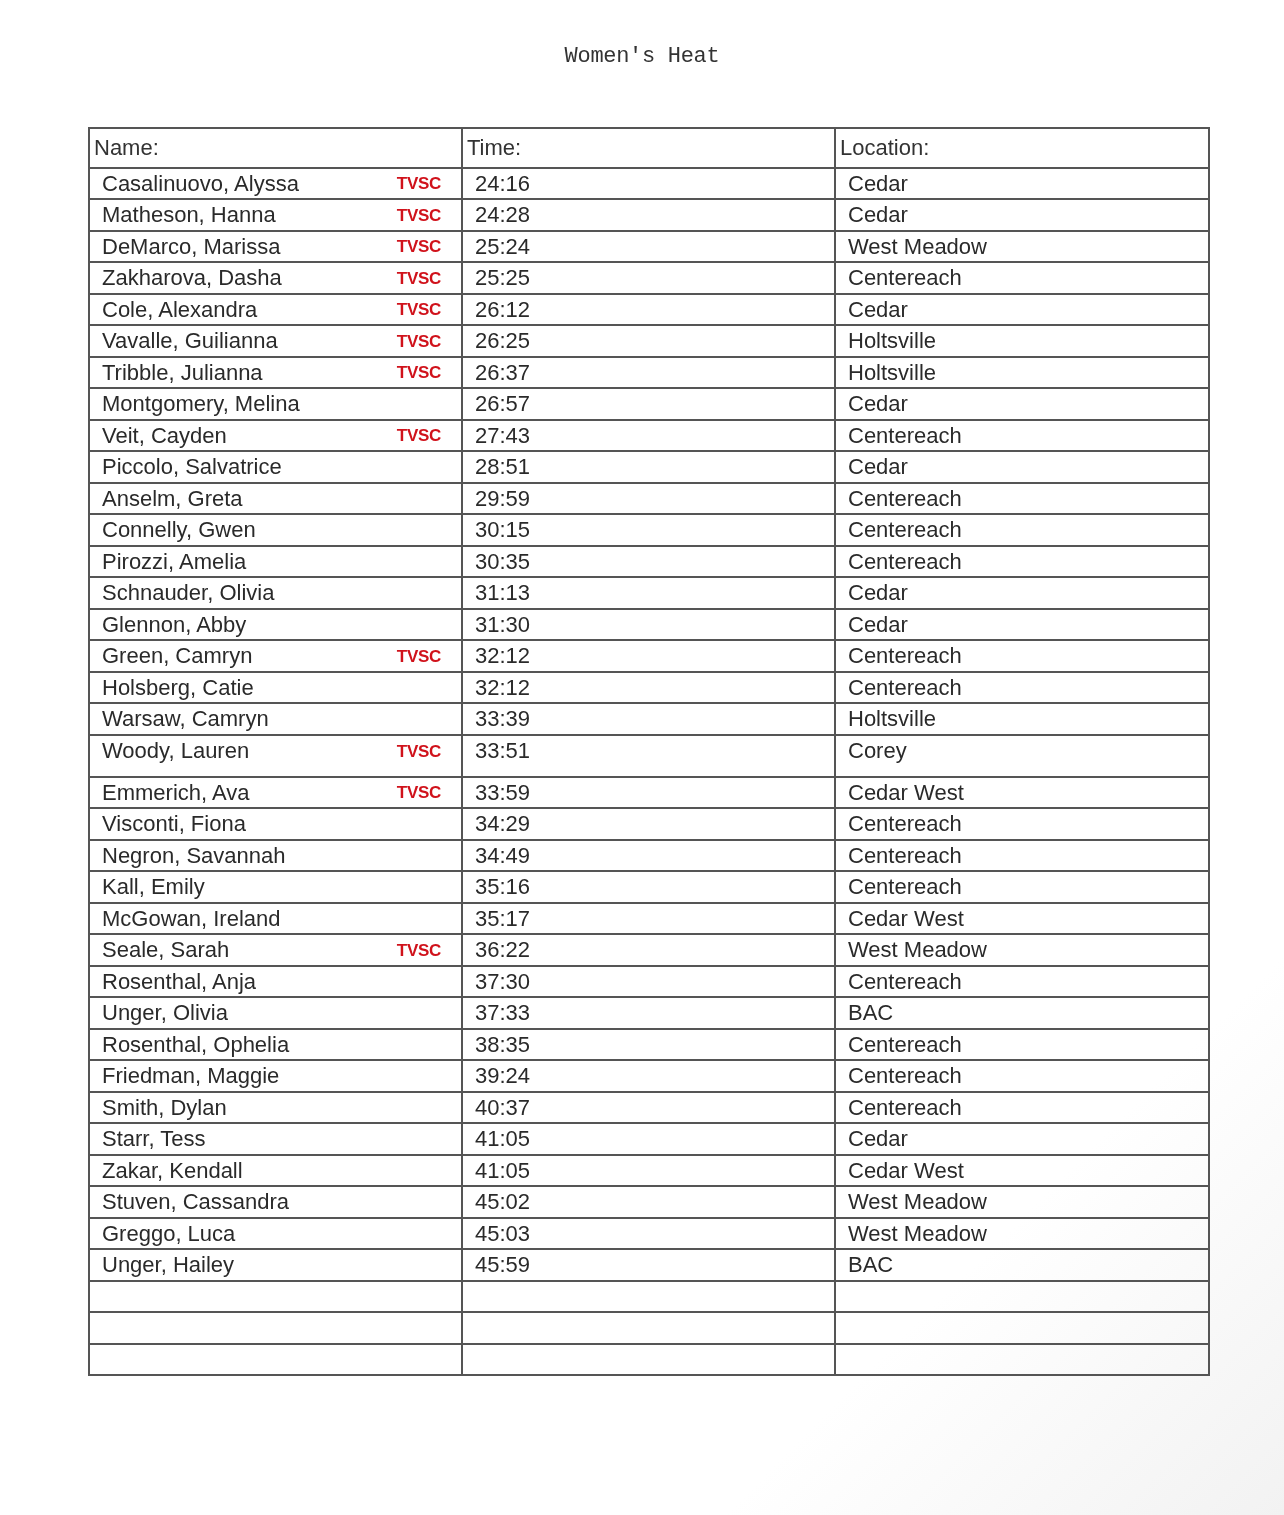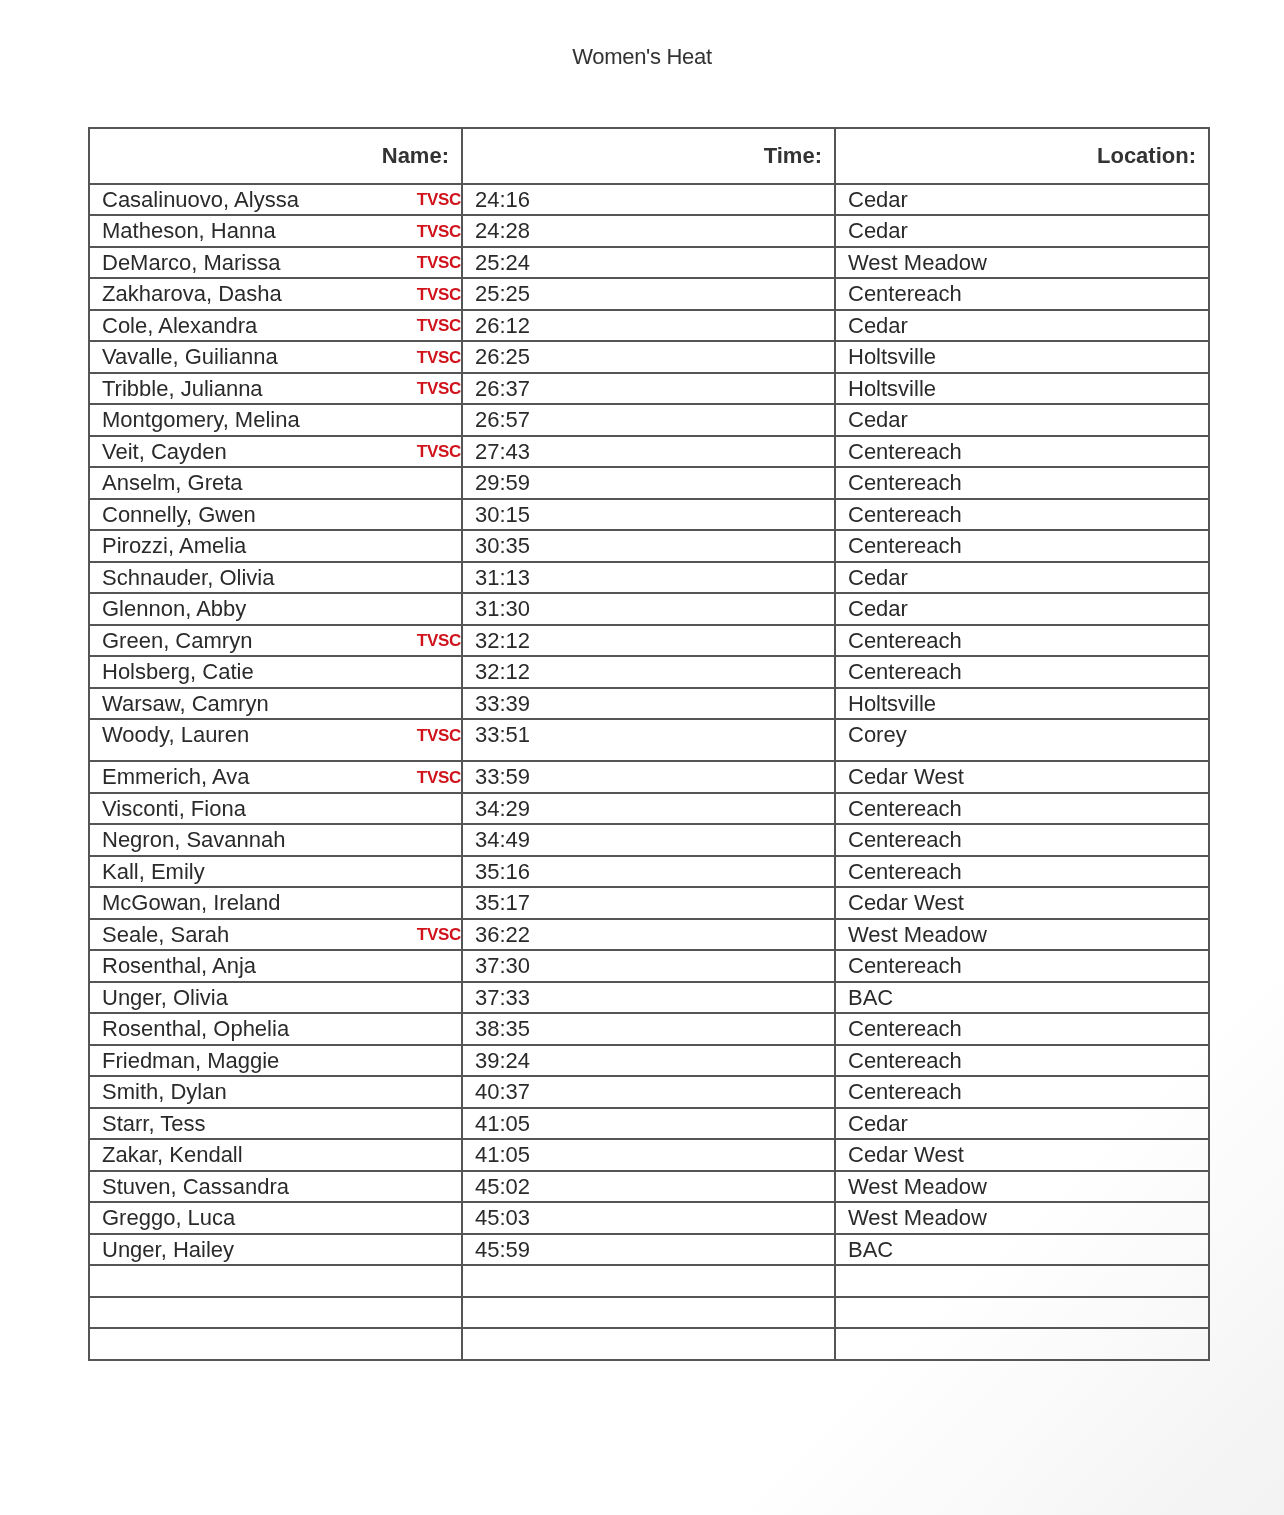--- a/index.html
+++ b/index.html
@@ -13,20 +13,21 @@
       overflow: hidden;
     }
     .title {
       position: absolute;
       left: 0; right: 0;
       top: 44px;
       text-align: center;
       font-size: 22px;
       color: #333;
       letter-spacing: -0.3px;
+      font-family: Liberation Mono, monospace;
     }
     table.heat {
       position: absolute;
       left: 88px;
       top: 127px;
       width: 1120px;
       border-collapse: collapse;
       table-layout: fixed;
       border: 2px solid #555;
     }
@@ -37,30 +38,30 @@
       border: 2px solid #555;
       height: 29.5px;
       padding: 0 0 0 12px;
       font-size: 22px;
       line-height: 29px;
       vertical-align: middle;
       white-space: nowrap;
       overflow: hidden;
     }
     table.heat th {
-      font-weight: bold;
-      text-align: right;
-      padding: 12px;
+      font-weight: normal;
+      text-align: left;
+      padding: 4px;
       color: #333;
     }
     table.heat tr.tall td { height: 40px; vertical-align: top; }
     table.heat td.name-cell { position: relative; }
     .tag {
       position: absolute;
-      right: 0;
+      right: 20px;
       top: 50%;
       transform: translateY(-50%);
       color: #d0121b;
       font-weight: bold;
       font-size: 17px;
       letter-spacing: -0.3px;
     }
     tr.tall .tag { top: 15px; }
     tr.empty td { height: 29.5px; }
   </style>
@@ -122,20 +123,25 @@
         <td class="name-cell"><span>Montgomery, Melina</span></td>
         <td>26:57</td>
         <td>Cedar</td>
       </tr>
       <tr>
         <td class="name-cell"><span>Veit, Cayden</span><span class="tag" style="color: rgb(208, 18, 27);">TVSC</span></td>
         <td>27:43</td>
         <td>Centereach</td>
       </tr>
       <tr>
+        <td class="name-cell"><span>Piccolo, Salvatrice</span></td>
+        <td>28:51</td>
+        <td>Cedar</td>
+      </tr>
+      <tr>
         <td class="name-cell"><span>Anselm, Greta</span></td>
         <td>29:59</td>
         <td>Centereach</td>
       </tr>
       <tr>
         <td class="name-cell"><span>Connelly, Gwen</span></td>
         <td>30:15</td>
         <td>Centereach</td>
       </tr>
       <tr>

